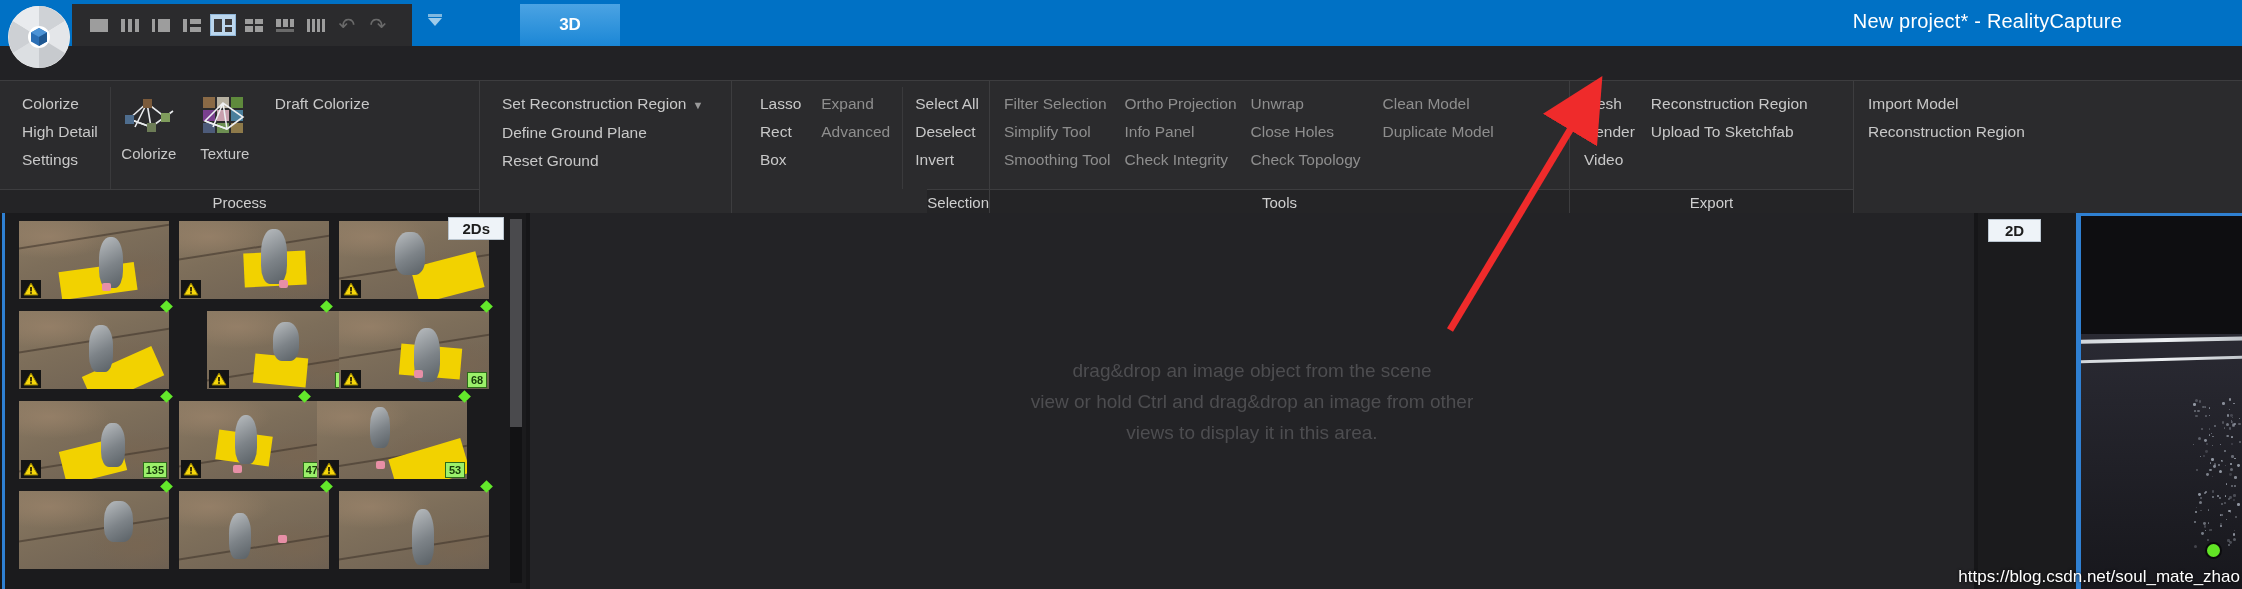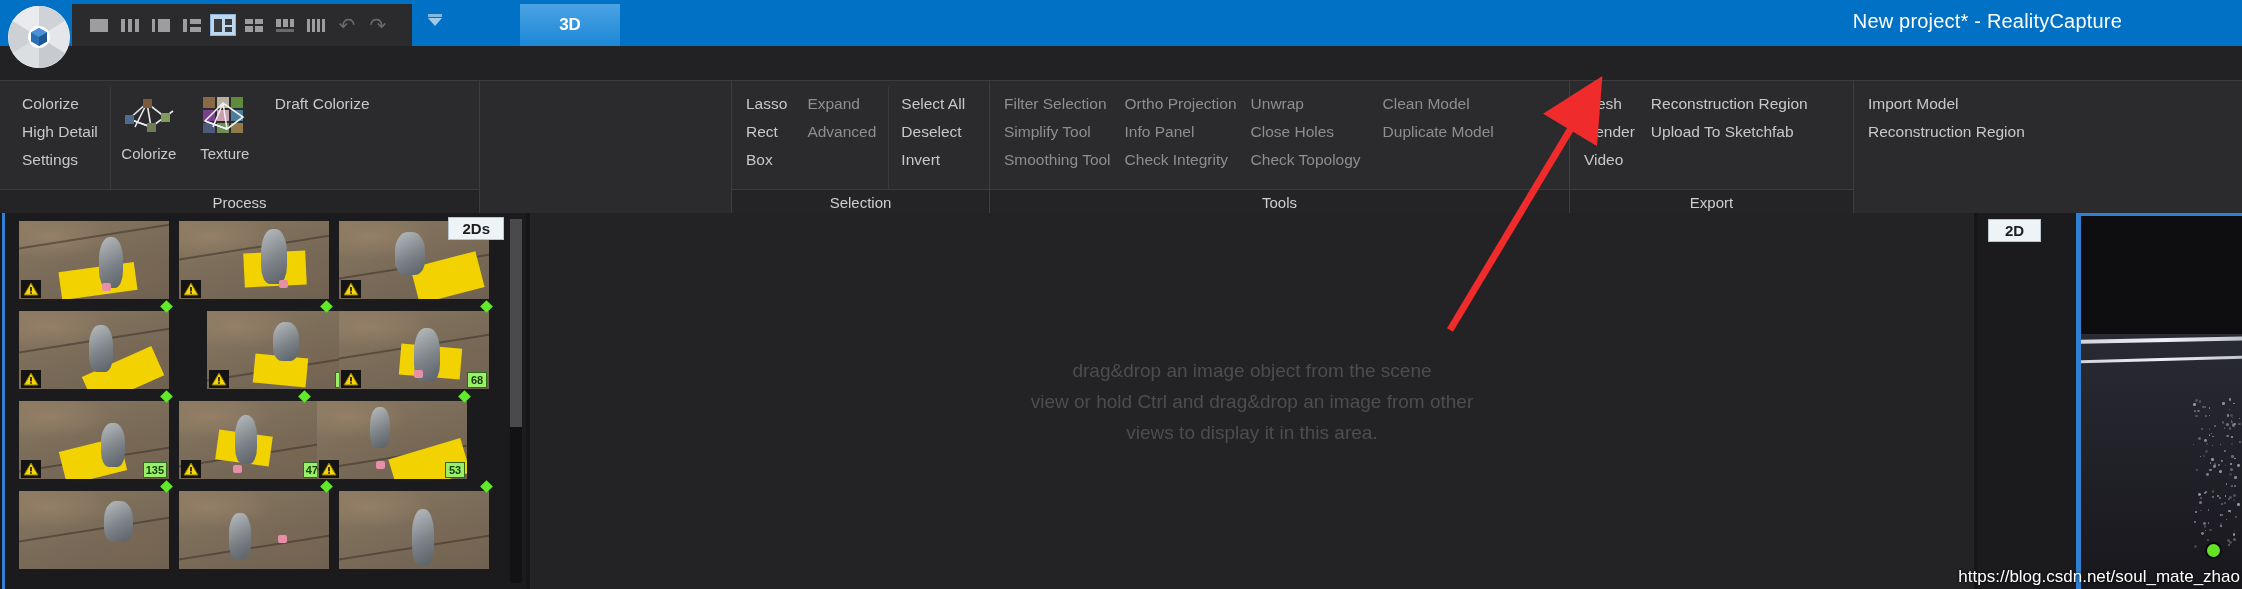--- a/index.html
+++ b/index.html
@@ -382,23 +382,32 @@
         </div>
 
         <div class="col-list">
           <div class="ritem">Draft Colorize</div>
         </div>
       </div>
       <div class="rgroup-title">Process</div>
     </div>
 
     <div class="rgroup" style="width:252px;">
-    </div>
-
-    <div class="rgroup" style="width:258px;">
+      <div class="rgroup-body">
+        <div class="col-list">
+          <div class="ritem">
+            <span>Set Reconstruction Region</span><span class="chev">▼</span>
+          </div>
+          <div class="ritem">Define Ground Plane</div>
+          <div class="ritem">Reset Ground</div>
+        </div>
+      </div>
+    </div>
+
+    <div class="rgroup" style="width:258px;align-items:flex-end;">
       <div class="rgroup-body" style="padding-left:14px;">
         <div class="col-list" style="padding:4px 6px 0 0;">
           <div class="ritem">Lasso</div>
           <div class="ritem">Rect</div>
           <div class="ritem">Box</div>
         </div>
         <div class="col-list sep" style="padding:4px 12px 0 14px;">
           <div class="ritem dim">Expand</div>
           <div class="ritem dim">Advanced</div>
         </div>

